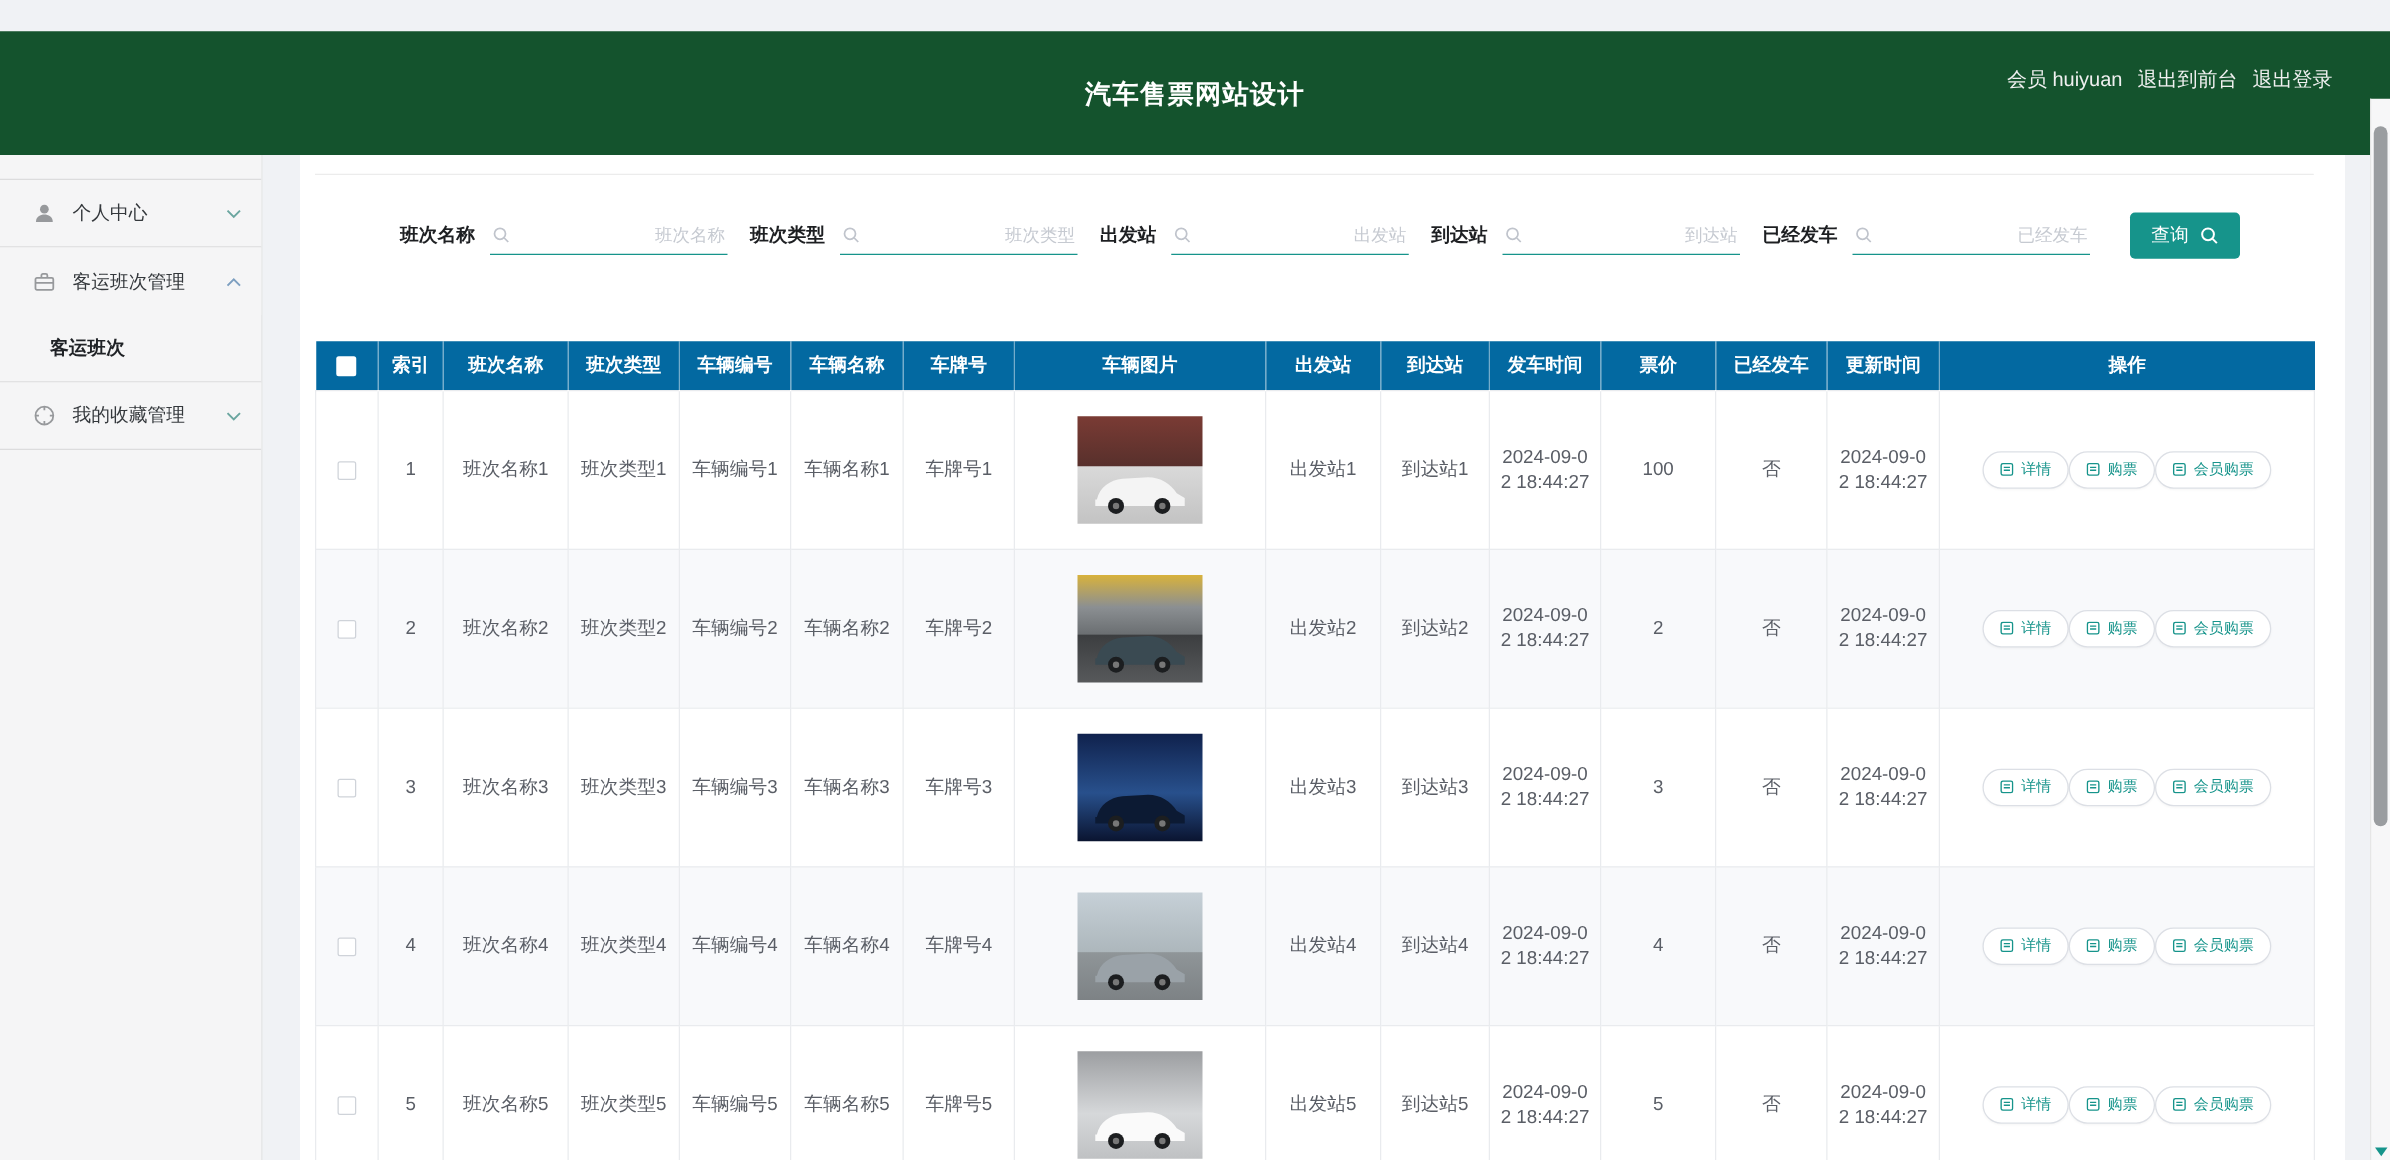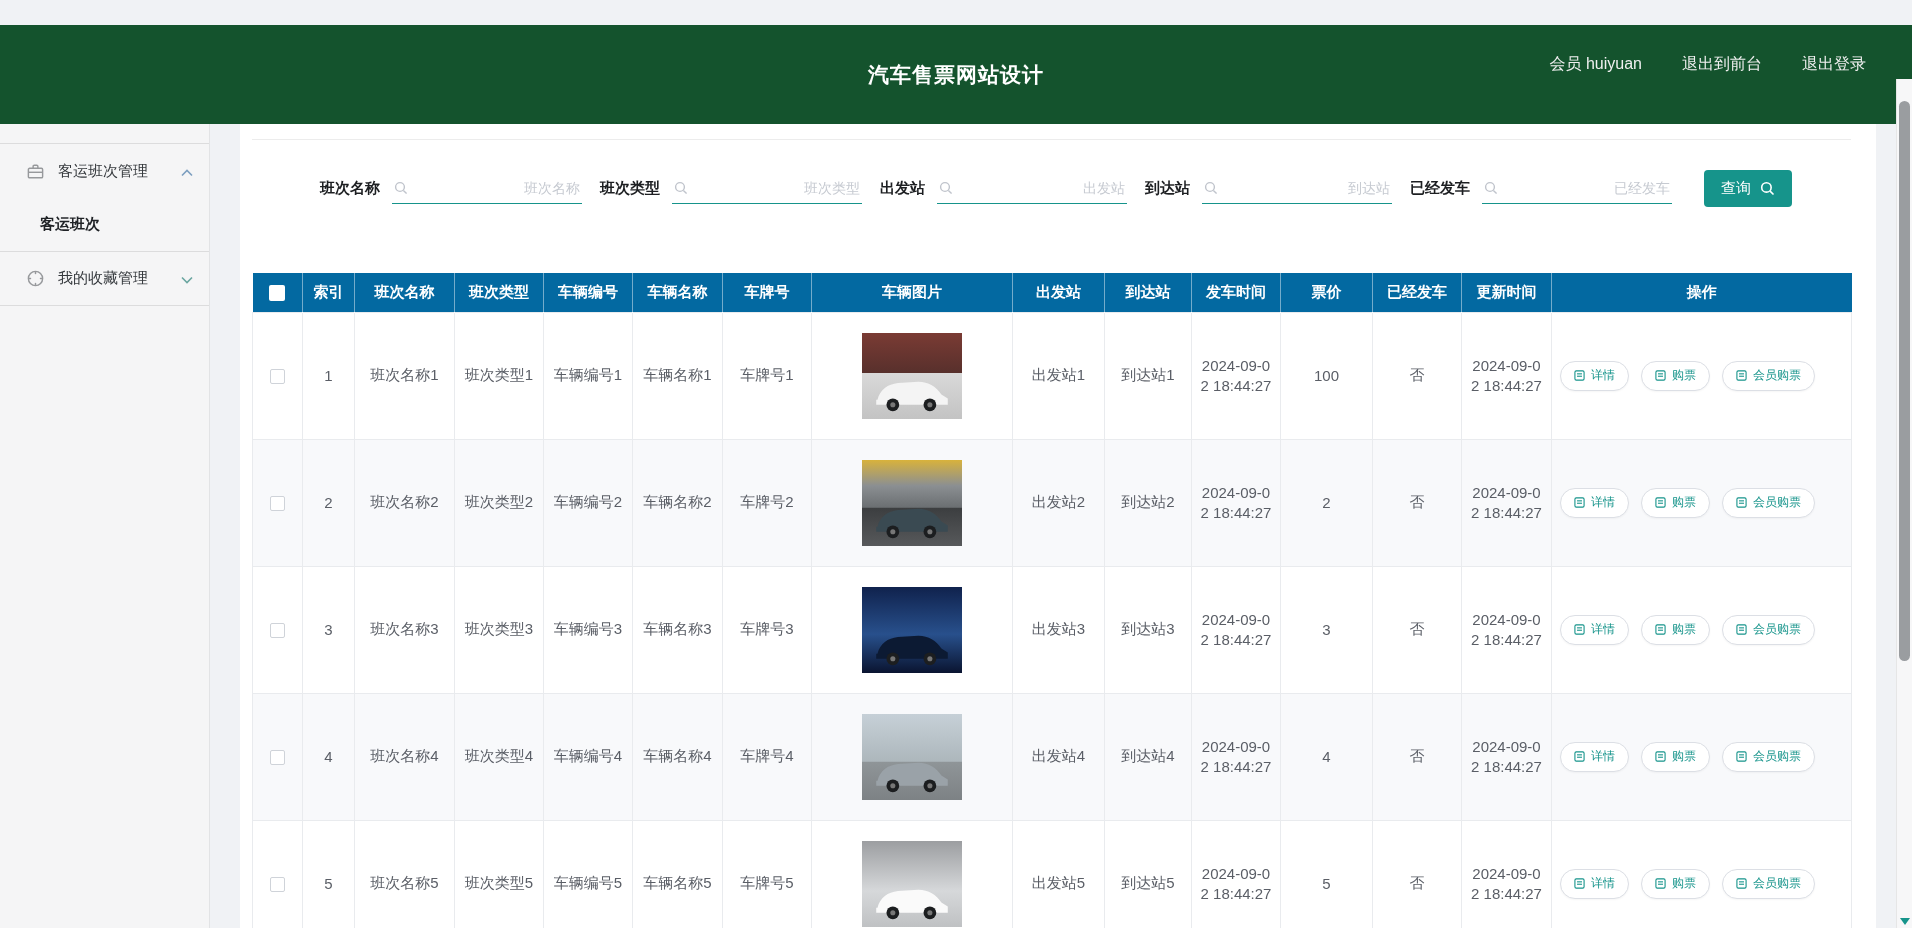--- a/index.html
+++ b/index.html
@@ -8,21 +8,21 @@
     position:relative;
     background:#f0f2f5;
     font-family:"Liberation Sans","DejaVu Sans",sans-serif;
     color:#5a5e66;
   }
 
   
   .top-header { position:absolute; top:0; left:0; width:1912px; height:99px; background:#14532d; z-index:5;margin-top:25px; }
   .top-title { position:absolute; left:50%; top:50%; transform:translate(-50%,-50%);
     color:#ffffff; font-size:21px; font-weight:bold; letter-spacing:1px; white-space:nowrap; }
-  .top-links { position:absolute; right:46px; top:0; height:79px; display:flex; align-items:center; gap:40px; }
+  .top-links { position:absolute; right:46px; top:0; height:79px; display:flex; align-items:center; gap:12px; }
   .top-link { color:#f0f0f0; font-size:16px; cursor:pointer; white-space:nowrap; }
 
   .teal-strip { position:absolute; top:79px; left:0; width:1912px; height:11px; background:#16948b; z-index:4; }
 
   
   .sidebar { position:absolute; top:90px; left:0; bottom:0; width:210px;
     background:#f5f5f6; border-right:1px solid #e2e3e5; }
   .side-item { height:54px; display:flex; align-items:center; padding:0 16px 0 26px;
     border-bottom:1px solid #dcdcdd; font-size:15px; color:#34383c; cursor:pointer; background:#f5f5f6; }
   .side-item.no-border { border-bottom:none; }
@@ -75,21 +75,21 @@
   .car-photo { width:100px; height:86px; margin:0 auto; display:flex; align-items:flex-end;
     justify-content:center; overflow:hidden; }
   .car-photo svg { display:block; margin-bottom:4px; }
   .car-photo[data-variant="white-car-showroom"] { background:linear-gradient(180deg,#7a3b34 0%,#58302c 46%,#d9d9d9 47%,#c3c3c3 100%); --car:#f4f4f4; }
   .car-photo[data-variant="grey-racecar-garage"] { background:linear-gradient(180deg,#d8b23c 0%,#8b8f92 30%,#6b6f72 55%,#3c3e40 56%,#57595b 100%); --car:#3a4a52; }
   .car-photo[data-variant="blue-car-poster"] { background:linear-gradient(180deg,#10224d 0%,#28508c 55%,#0a1430 100%); --car:#0c1a33; }
   .car-photo[data-variant="silver-car-street"] { background:linear-gradient(180deg,#c6d0d7 0%,#adb7bc 55%,#8f9598 56%,#7d8285 100%); --car:#9aa2a8; }
   .car-photo[data-variant="white-car-road"] { background:linear-gradient(180deg,#9c9ea1 0%,#d6d8da 58%,#bfc1c3 100%); --car:#fafafa; }
 
   
-  .ops { display:flex; align-items:center; gap:12px; }
+  .ops { display:flex; align-items:center; justify-content:center; }
   .pill { display:inline-flex; align-items:center; gap:6px; height:30px; padding:0 13px;
     background:#ffffff; border:1px solid #dcdfe5; border-radius:15px; color:#16948b;
     font-size:12px; cursor:pointer; font-family:inherit; white-space:nowrap;
     box-shadow:0 1px 2px rgba(0,0,0,0.04); }
 
   
   .scrollbar { position:absolute; top:79px; right:0; bottom:0; width:16px;
     background:#f7f7f8; border-left:1px solid #e6e6e6; z-index:6; }
   .scroll-thumb { position:absolute; top:22px; left:2px; width:11px; height:560px;
     background:#9a9da0; border-radius:6px; }
@@ -115,20 +115,34 @@
 
   <div class="side-item">
     <span class="mi">
       <svg width="19" height="19" viewBox="0 0 24 24">
           <path d="M12 3 L22 11 H19 V21 H14 V15 H10 V21 H5 V11 H2 Z" fill="#5c6066"></path>
         </svg>
     </span>
     <span>首页</span>
   </div>
 
+  <div class="side-item">
+    <span class="mi">
+      <svg width="19" height="19" viewBox="0 0 24 24">
+          <circle cx="12" cy="8" r="4.4" fill="#97999c"></circle>
+          <path d="M3.5 21 C3.5 15.5 8 13.5 12 13.5 C16 13.5 20.5 15.5 20.5 21 Z" fill="#97999c"></path>
+        </svg>
+    </span>
+    <span>个人中心</span>
+    <span class="chev">
+      <svg width="12" height="8" viewBox="0 0 12 8">
+          <polyline points="1,1.5 6,6.5 11,1.5" fill="none" stroke="#6ba6a0" stroke-width="1.6"></polyline>
+        </svg>
+    </span>
+  </div>
 
   <div class="side-item no-border">
     <span class="mi">
       <svg width="19" height="19" viewBox="0 0 24 24" fill="none" stroke="#97999c" stroke-width="1.8">
           <rect x="3" y="8" width="18" height="12" rx="1.5"></rect>
           <path d="M9 8 V5.5 A1.5 1.5 0 0 1 10.5 4 H13.5 A1.5 1.5 0 0 1 15 5.5 V8"></path>
           <line x1="3" y1="13" x2="21" y2="13"></line>
         </svg>
     </span>
     <span>客运班次管理</span>

